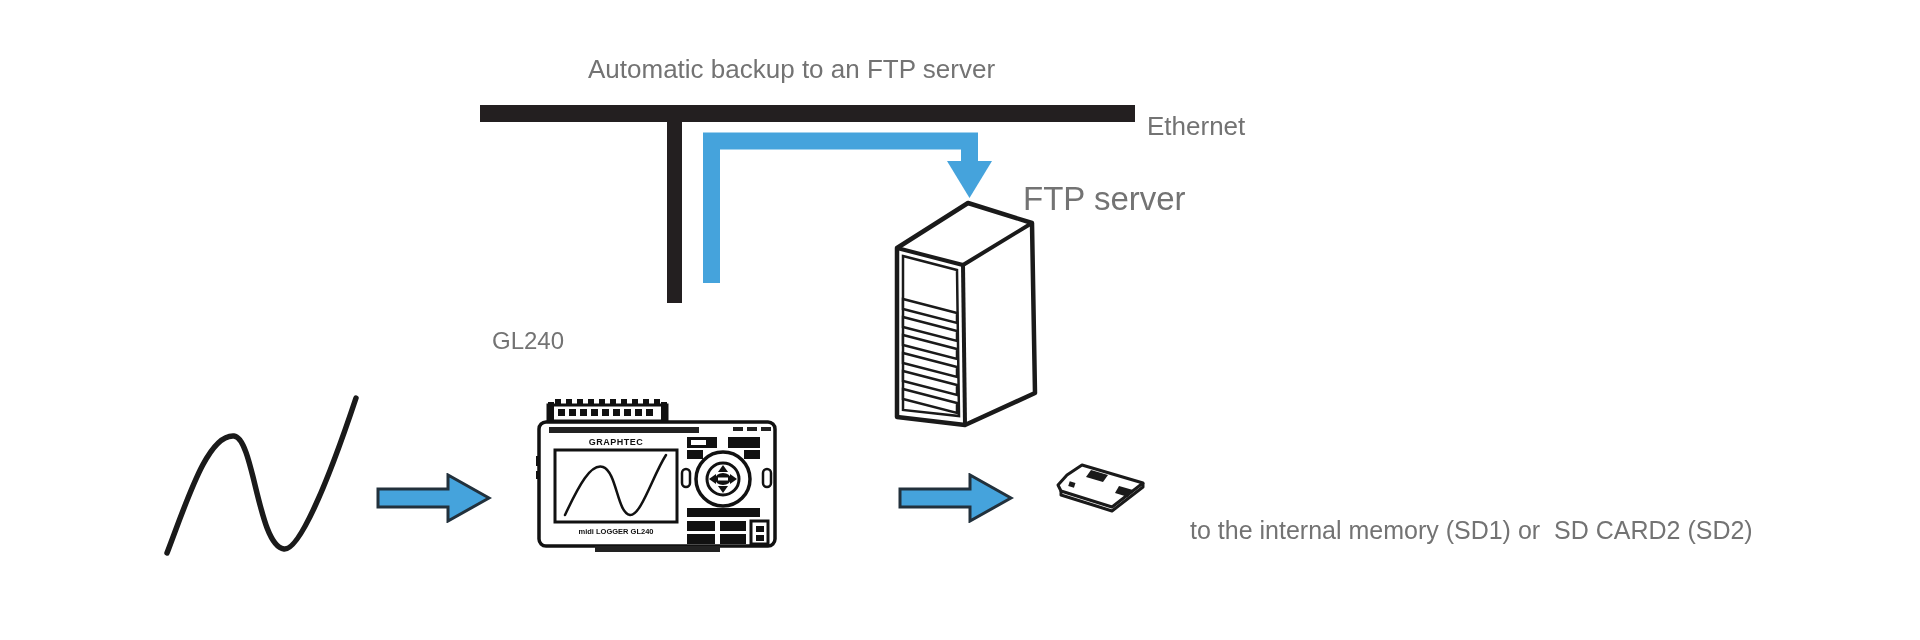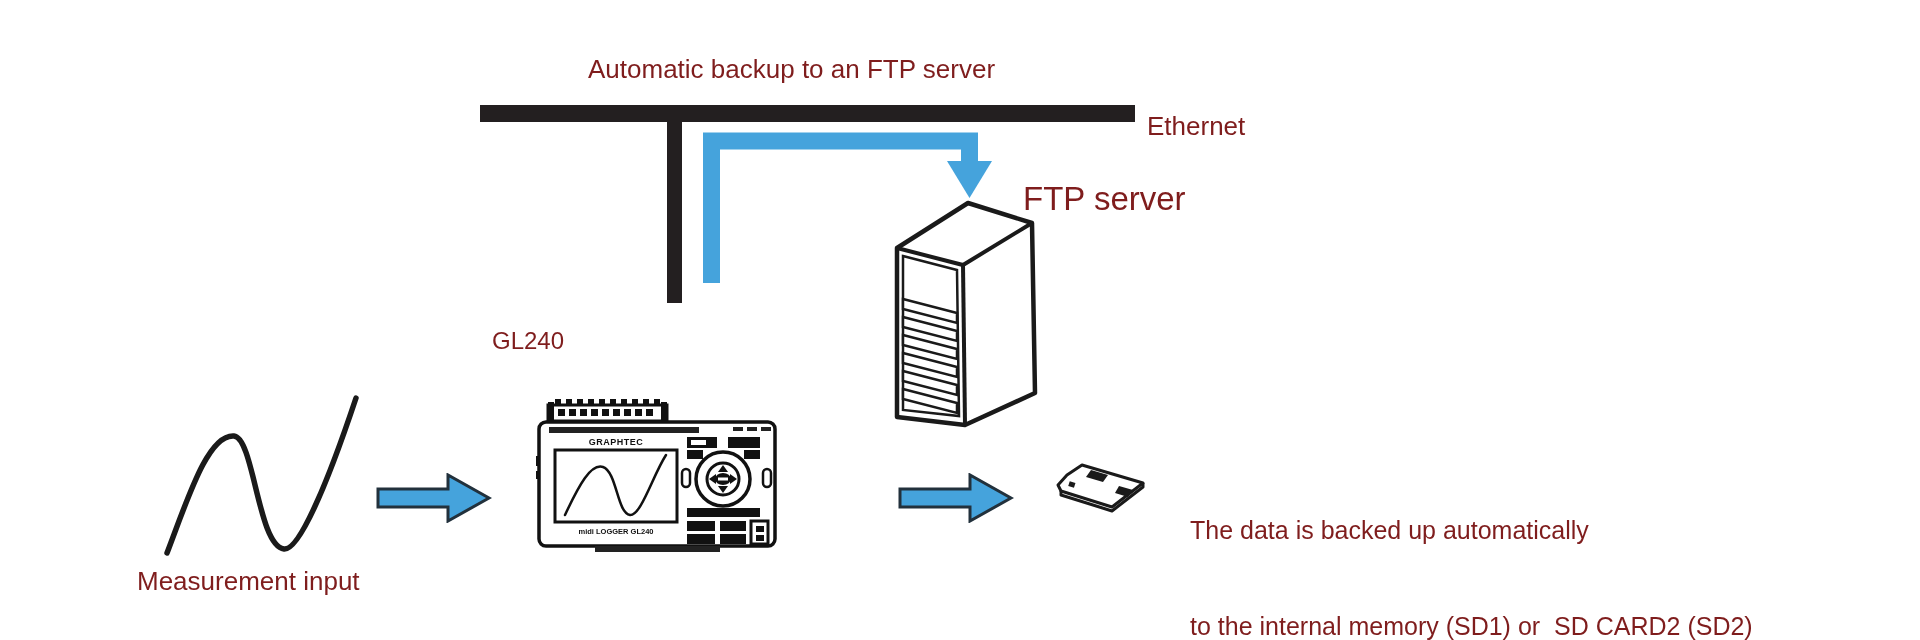--- a/index.html
+++ b/index.html
@@ -1,21 +1,21 @@
 <!DOCTYPE html>
 <html><head>
 <meta charset="utf-8">
 <style>
   html,body{margin:0;padding:0;background:#ffffff;}
   .canvas{
     position:relative;width:1920px;height:640px;background:#ffffff;overflow:hidden;
     font-family:"Liberation Sans","DejaVu Sans",sans-serif;color:#231f20;
   }
   .abs{position:absolute;}
-  .lbl{position:absolute;white-space:pre-wrap;color:#7f1d1d;}
+  .lbl{position:absolute;white-space:pre-wrap;color:#737373;}
   .title{left:588px;top:54px;font-size:26px;}
   .ethernet-label{left:1147px;top:99px;font-size:26px;margin-top:12px;}
   .ftp-label{left:1023px;top:180px;font-size:33px;}
   .gl240-label{left:492px;top:327px;font-size:24px;}
   .meas-label{left:137px;top:566px;font-size:26px;}
   .note{left:1190px;top:450px;font-size:25px;line-height:32px;}
   .bus-bar{left:480px;top:105px;width:655px;height:17px;background:#231f20;}
   .drop-bar{left:667px;top:120px;width:15px;height:183px;background:#231f20;}
   svg{display:block;}
 </style>
@@ -130,21 +130,20 @@
       </g>
       <rect x="60" y="153" width="125" height="6" fill="#222"></rect>
     </svg>
   </div>
 
   <div class="abs" style="left:150px;top:390px;">
     <svg width="215" height="175" viewBox="0 0 215 175">
       <path d="M17,163 C38,108 58,44 84,46 C104,48 108,156 134,159 C150,161 180,86 206,8" fill="none" stroke="#1a1a1a" stroke-width="5.5" stroke-linecap="round"></path>
     </svg>
   </div>
-  <div class="lbl meas-label">Measurement input</div>
 
   <div class="abs" style="left:376px;top:473px;">
     <svg width="116" height="50" viewBox="0 0 116 50">
       <polygon points="2,16 72,16 72,2 113,25 72,48 72,34 2,34" fill="#45a3dc" stroke="#22313c" stroke-width="3"></polygon>
     </svg>
   </div>
 
   <div class="abs" style="left:898px;top:473px;">
     <svg width="116" height="50" viewBox="0 0 116 50">
       <polygon points="2,16 72,16 72,2 113,25 72,48 72,34 2,34" fill="#45a3dc" stroke="#22313c" stroke-width="3"></polygon>
@@ -155,17 +154,16 @@
     <svg width="100" height="56" viewBox="0 0 100 56">
       <polygon points="29,7 90,25 59,49 8,33 5,27 14,17" fill="#ffffff" stroke="#1a1a1a" stroke-width="3" stroke-linejoin="round"></polygon>
       <path d="M90,25 L90,29 L59,53 L8,37 L8,33" fill="none" stroke="#1a1a1a" stroke-width="3" stroke-linejoin="round"></path>
       <polygon points="38,12 55,17 50,24 33,19" fill="#1a1a1a"></polygon>
       <polygon points="66,28 80,32 75,39 62,35" fill="#1a1a1a"></polygon>
       <rect x="16" y="24" width="6" height="5" fill="#1a1a1a" transform="rotate(18 19 26)"></rect>
     </svg>
   </div>
 
   <div class="lbl note">
-    <div>The data is backed up automatically</div>
     <div>to the internal memory (SD1) or  SD CARD2 (SD2)</div>
   </div>
 
 </div>
 
 </body></html>

